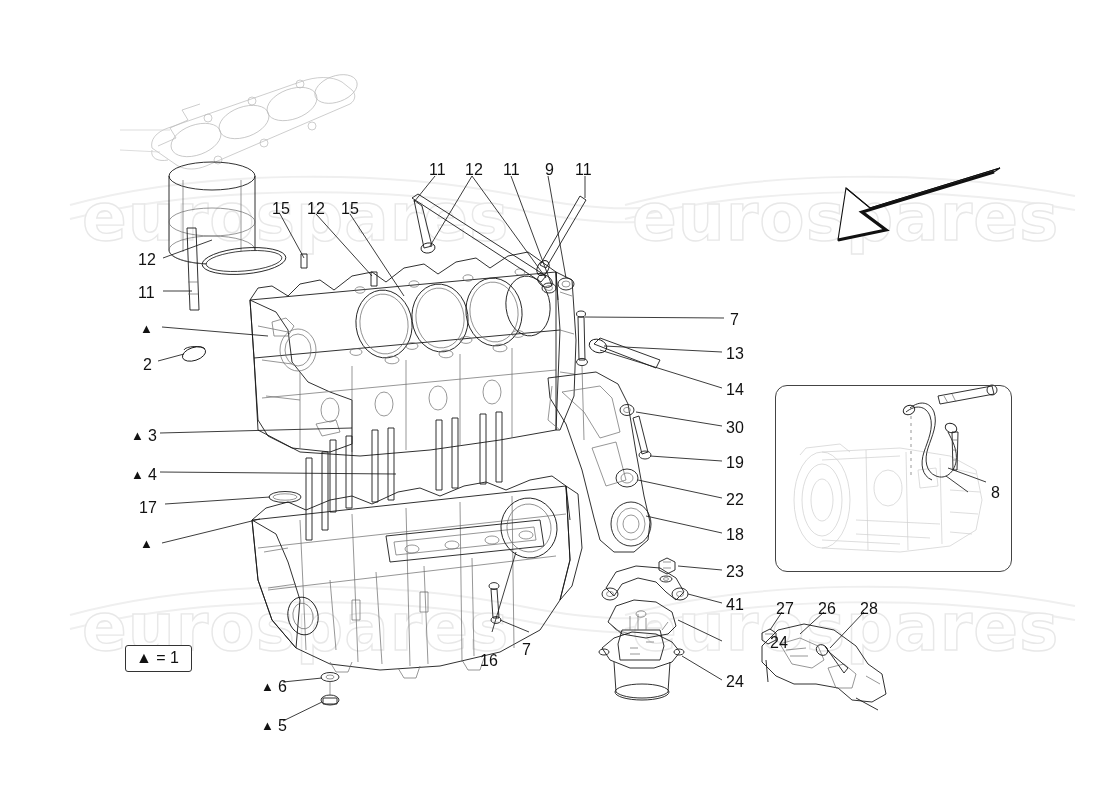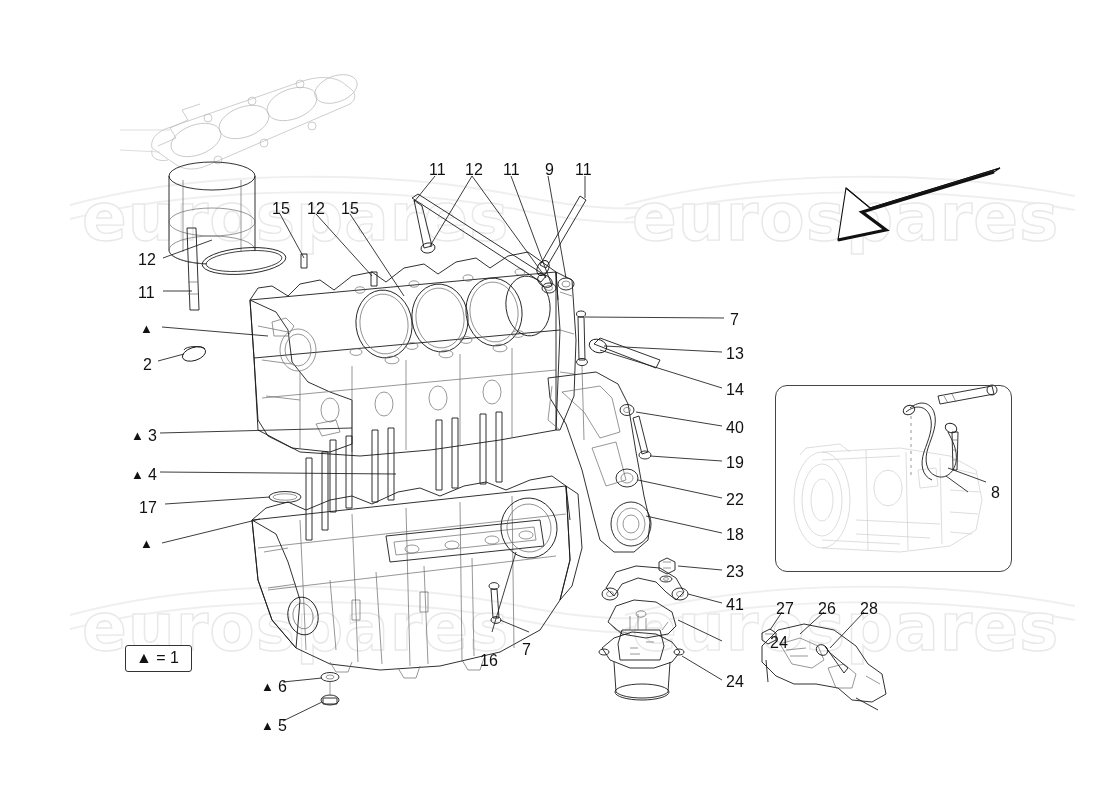--- a/index.html
+++ b/index.html
@@ -500,21 +500,21 @@
   <div class="label trionly" style="left:140px; top:537px;">▲</div>
   <div class="label tri" style="left:261px; top:679px;">6</div>
   <div class="label tri" style="left:261px; top:718px;">5</div>
 
   <div class="label" style="left:480px; top:653px;">16</div>
   <div class="label" style="left:522px; top:642px;">7</div>
 
   <div class="label" style="left:730px; top:312px;">7</div>
   <div class="label" style="left:726px; top:346px;">13</div>
   <div class="label" style="left:726px; top:382px;">14</div>
-  <div class="label" style="left:726px; top:420px;">40</div>
+  <div class="label" style="left:726px; top:420px;">30</div>
   <div class="label" style="left:726px; top:455px;">19</div>
   <div class="label" style="left:726px; top:492px;">22</div>
   <div class="label" style="left:726px; top:527px;">18</div>
   <div class="label" style="left:726px; top:564px;">23</div>
   <div class="label" style="left:726px; top:597px;">41</div>
   <div class="label" style="left:770px; top:635px;">24</div>
   <div class="label" style="left:726px; top:674px;">24</div>
 
   <div class="label" style="left:776px; top:601px;">27</div>
   <div class="label" style="left:818px; top:601px;">26</div>

